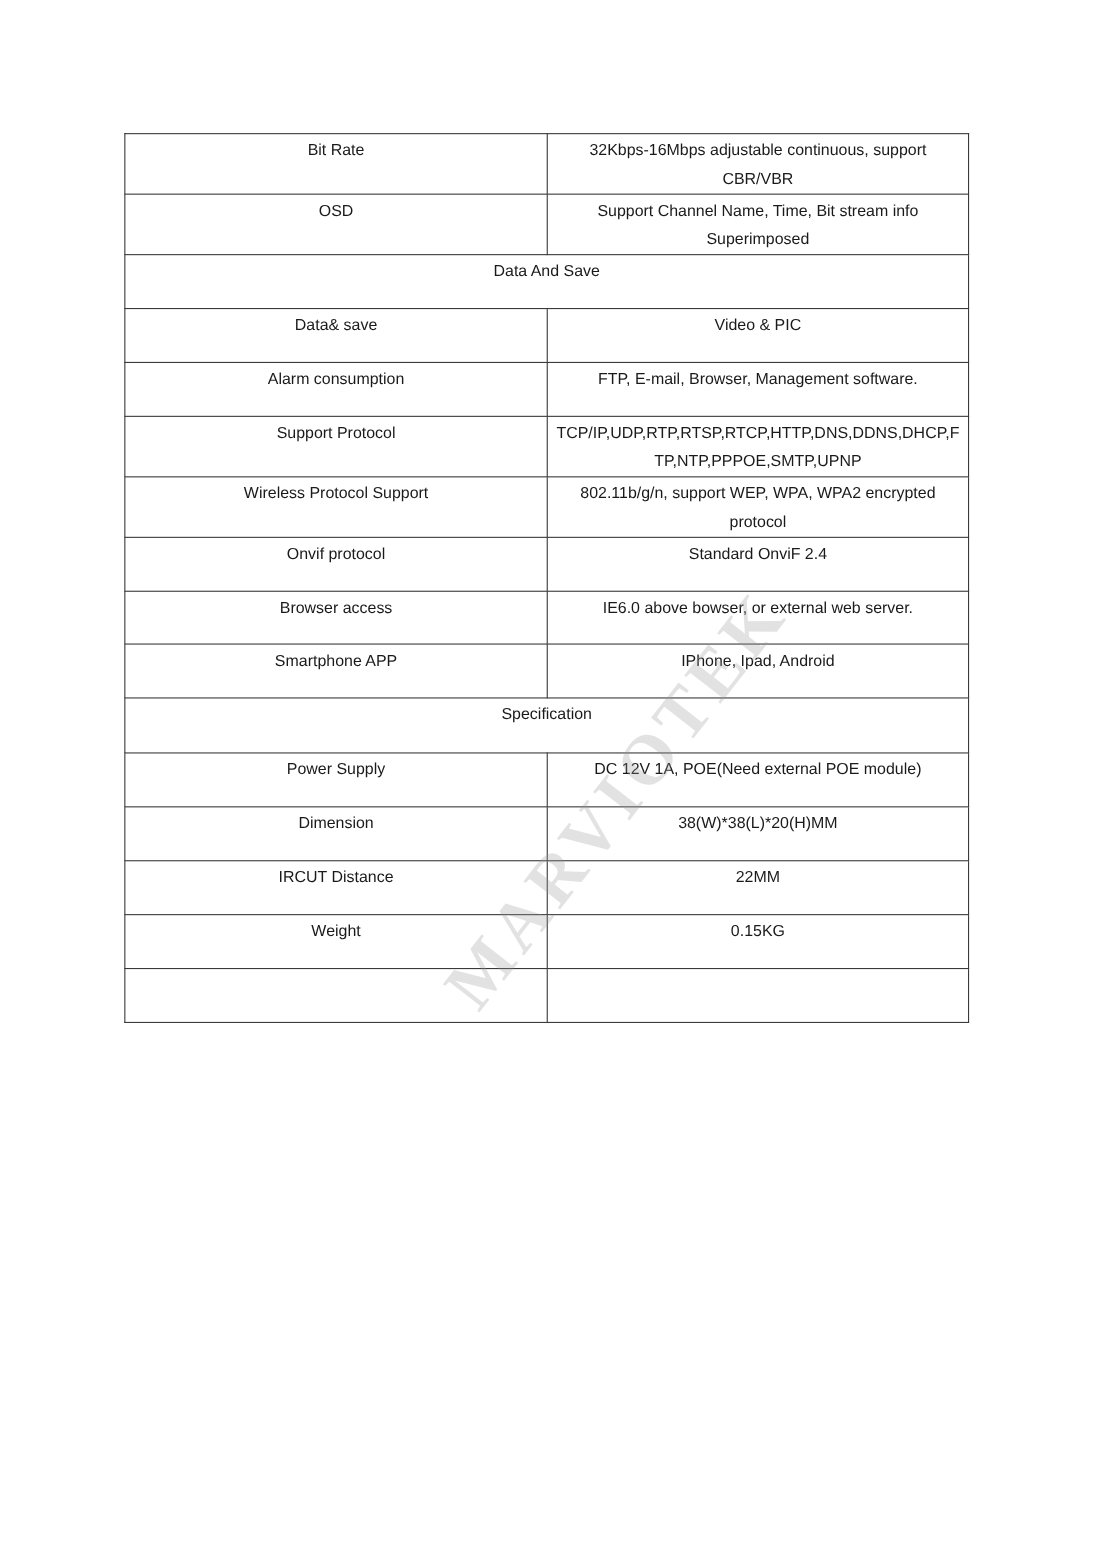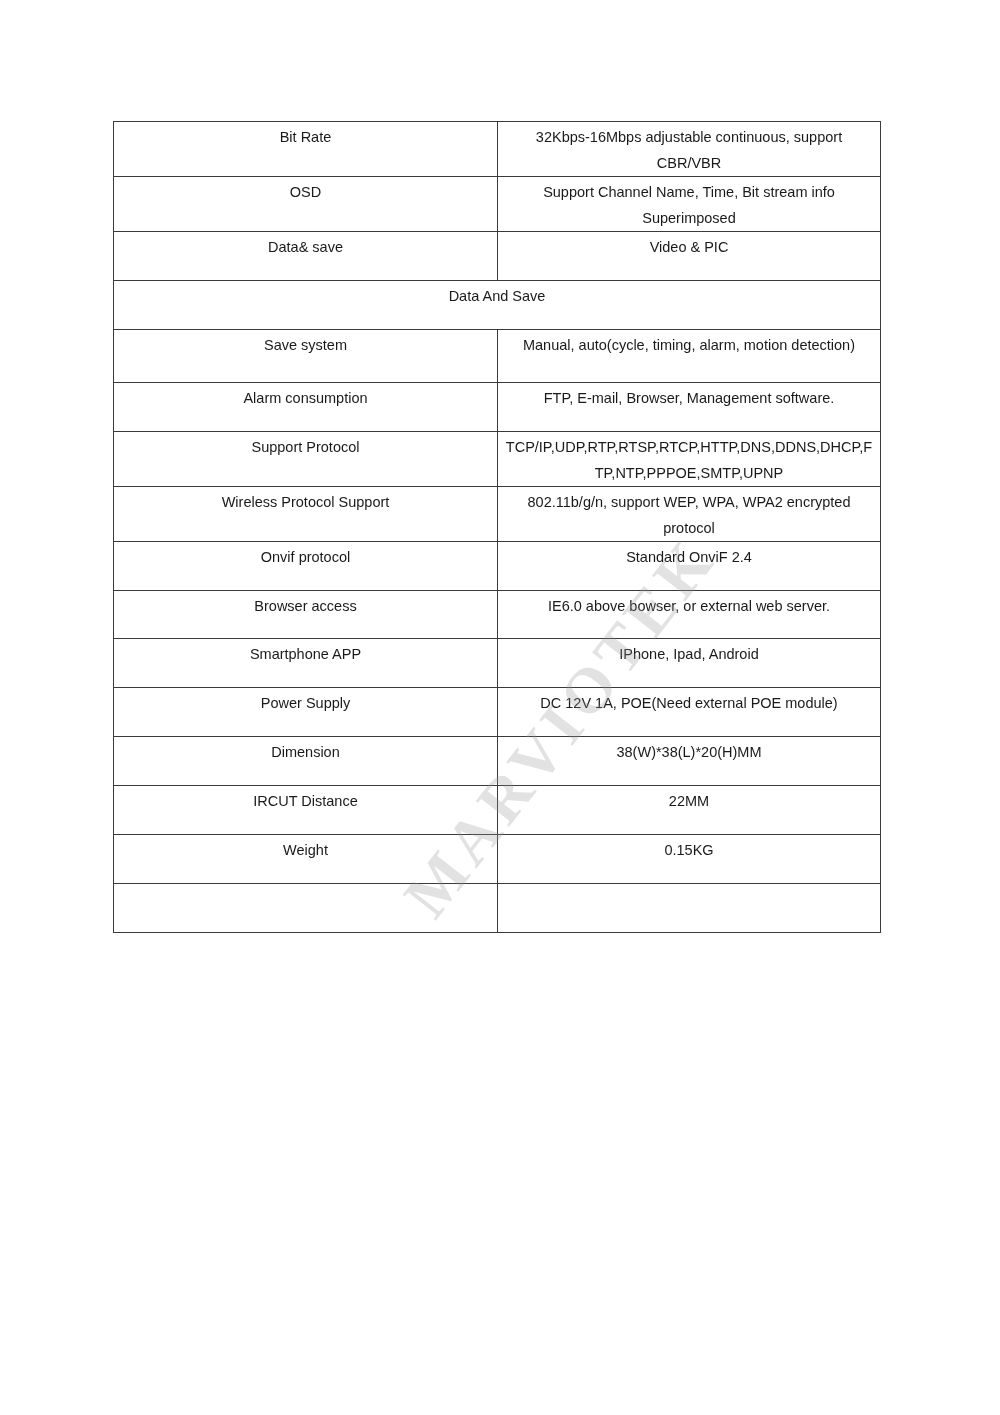--- a/index.html
+++ b/index.html
@@ -35,29 +35,25 @@
     <tbody>
       <tr class="h54">
         <td>Bit Rate</td>
         <td>32Kbps-16Mbps adjustable continuous, support CBR/VBR</td>
       </tr>
       <tr class="h53">
         <td>OSD</td>
         <td>Support Channel Name, Time, Bit stream info Superimposed</td>
       </tr>
       <tr class="h49">
+        <td colspan="2">Data And Save</td>
+      </tr>
+      <tr class="h49">
         <td>Data&amp; save</td>
         <td>Video &amp; PIC</td>
-      </tr>
-      <tr class="h49">
-        <td colspan="2">Data And Save</td>
-      </tr>
-      <tr class="h53">
-        <td>Save system</td>
-        <td>Manual, auto(cycle, timing, alarm, motion detection)</td>
       </tr>
       <tr class="h49">
         <td>Alarm consumption</td>
         <td>FTP, E-mail, Browser, Management software.</td>
       </tr>
       <tr class="h54">
         <td>Support Protocol</td>
         <td style="word-break: break-all;">TCP/IP,UDP,RTP,RTSP,RTCP,HTTP,DNS,DDNS,DHCP,FTP,NTP,PPPOE,SMTP,UPNP</td>
       </tr>
       <tr class="h53">
@@ -68,20 +64,23 @@
         <td>Onvif protocol</td>
         <td>Standard OnviF 2.4</td>
       </tr>
       <tr class="h48">
         <td>Browser access</td>
         <td>IE6.0 above bowser, or external web server.</td>
       </tr>
       <tr class="h49">
         <td>Smartphone APP</td>
         <td>IPhone, Ipad, Android</td>
+      </tr>
+      <tr class="h50">
+        <td colspan="2">Specification</td>
       </tr>
       <tr class="h49">
         <td>Power Supply</td>
         <td>DC 12V 1A, POE(Need external POE module)</td>
       </tr>
       <tr class="h49">
         <td>Dimension</td>
         <td>38(W)*38(L)*20(H)MM</td>
       </tr>
       <tr class="h49">

